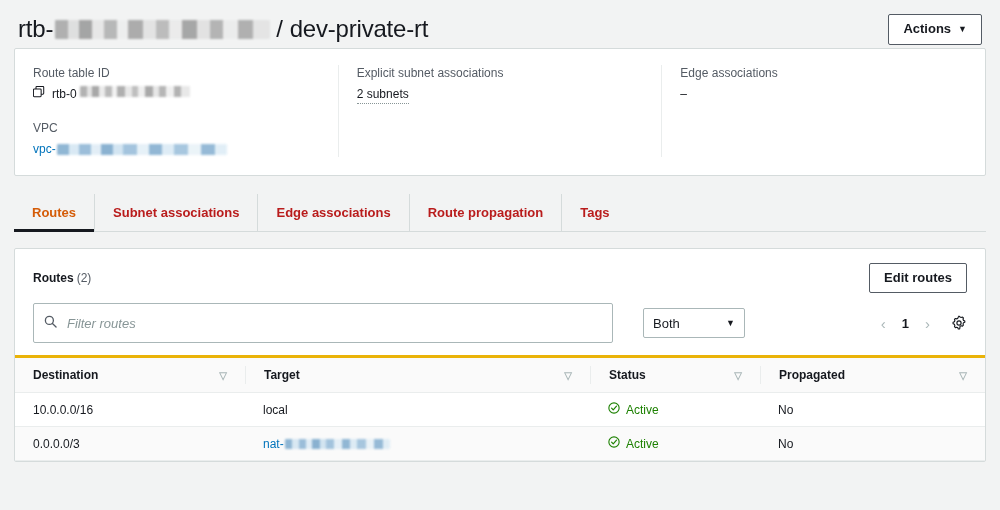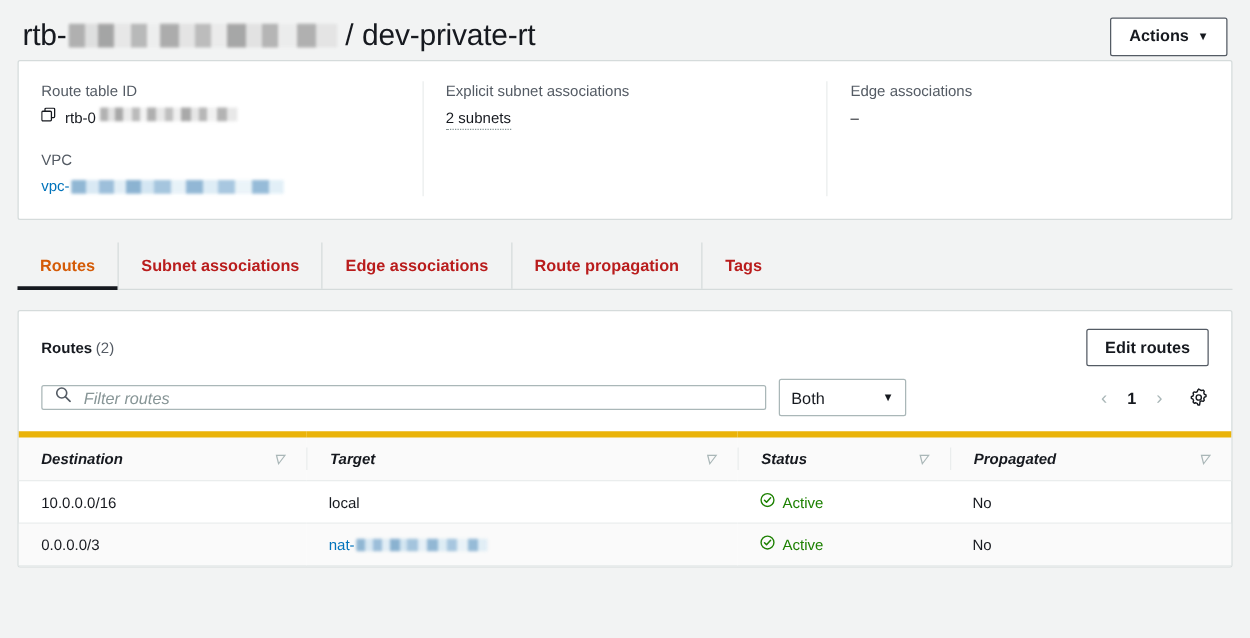--- a/index.html
+++ b/index.html
@@ -239,21 +239,21 @@
   .toolbar {
     display: flex;
     align-items: center;
     padding: 0 18px 12px 18px;
     gap: 10px;
   }
   .search-box {
     flex: 0 0 580px;
     display: flex;
     align-items: center;
-    height: 20px;
+    height: 40px;
     border: 1px solid #aab7b8;
     border-radius: 2px;
     background: #fff;
     padding: 0 10px;
     box-sizing: border-box;
   }
   .search-box input {
     border: none;
     outline: none;
     flex: 1;
@@ -274,20 +274,21 @@
     border-radius: 2px;
     background: #fff;
     display: flex;
     align-items: center;
     justify-content: space-between;
     padding: 0 9px;
     box-sizing: border-box;
     font-size: 13px;
     color: #16191f;
     cursor: pointer;
+    margin-left: 20px;
   }
   .select-box .caret { font-size: 9px; }
   .toolbar-right {
     margin-left: auto;
     display: flex;
     align-items: center;
     gap: 4px;
   }
   .pager-arrow {
     color: #aab7b8;
@@ -315,26 +316,25 @@
     width: 100%;
     border-collapse: collapse;
     font-size: 12px;
   }
   table.routes-table thead th {
     text-align: left;
     font-size: 12px;
     font-weight: 700;
     color: #16191f;
     background: #fafafa;
-    border-top: 5px solid #eab308;
+    border-top: 3px solid #eab308;
     border-bottom: 1px solid #eaeded;
     padding: 8px 0 8px 0;
     height: 22px;
     box-sizing: border-box;
-    font-style: italic;
   }
   .th-inner {
     display: flex;
     align-items: center;
     justify-content: space-between;
     padding: 0 18px 0 18px;
     border-left: 1px solid #eaeded;
     height: 18px;
   }
   thead th:first-child .th-inner { border-left: none; }

